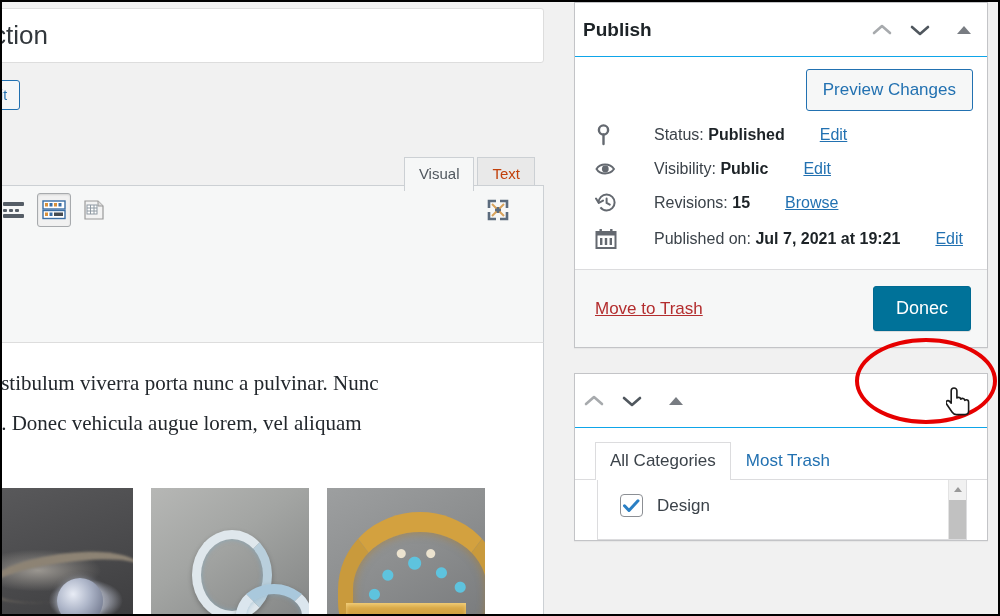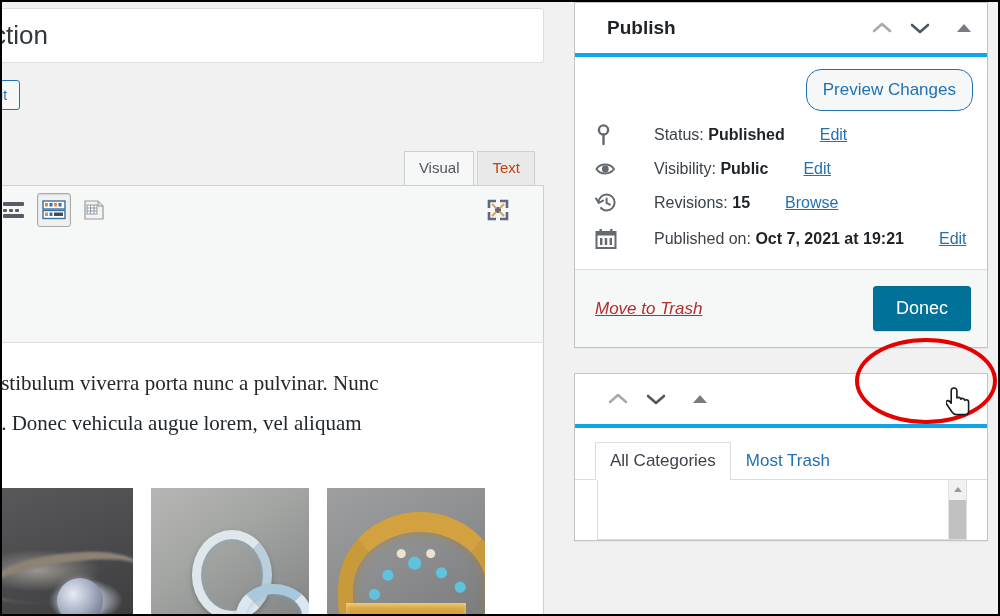--- a/index.html
+++ b/index.html
@@ -62,21 +62,21 @@
 
   
   #editor-wrap {
     position: absolute;
     left: -20px; top: 152px;
     width: 564px; height: 480px;
     background: #f1f1f1;
   }
   #editor-tabs {
     position: absolute;
-    right: 9px; top: 0;
+    right: 9px; top: 6px;
     display: flex;
     align-items: flex-end;
     height: 33px;
   }
   .ed-tab {
     font-size: 15px;
     color: #c2410c;
     padding: 6px 14px 7px 14px;
     border: 1px solid #ccd0d4;
     border-bottom: none;
@@ -258,40 +258,40 @@
   .postbox {
     background: #fff;
     border: 1px solid #c3c4c7;
     margin: 0 16px 0 2px;
     box-shadow: 0 1px 1px rgba(0,0,0,.04);
   }
   .pb-header {
     display: flex;
     align-items: center;
     height: 54px;
-    padding: 0 14px 0 32px;
-    border-bottom: 4px solid #0ea5e9;
+    padding: 0 14px 0 8px;
+    border-bottom: 1px solid #0ea5e9;
   }
   .pb-title {
     flex: 1;
     font-size: 19px;
     font-weight: 600;
     color: #1d2327;
   }
   .pb-ctrls { display: flex; align-items: center; gap: 16px; }
 
   #preview-row {
     display: flex;
     justify-content: flex-end;
     padding: 12px 14px 6px 20px;
   }
   #preview-btn {
     background: #f6f7f7;
     border: 1px solid #2271b1;
-    border-radius: 15px;
+    border-radius: 3px;
     color: #2271b1;
     font-size: 17px;
     padding: 10px 16px;
     cursor: pointer;
     font-family: "Liberation Sans", sans-serif;
   }
 
   .misc-row {
     display: flex;
     align-items: center;
@@ -321,21 +321,20 @@
     background: #f6f7f7;
     border-top: 1px solid #dcdcde;
     padding: 16px 16px 16px 20px;
     margin-top: 12px;
   }
   #trash-link {
     color: #b32d2e;
     text-decoration: underline;
     font-size: 17px;
     cursor: pointer;
-    font-style: italic;
   }
   #update-btn {
     background: #007299;
     color: #fff;
     border: 1px solid #006a92;
     border-radius: 3px;
     font-size: 18px;
     padding: 11px 22px;
     cursor: pointer;
     font-family: "Liberation Sans", sans-serif;
@@ -592,21 +591,21 @@
             <rect x="1.5" y="4" width="19" height="3.5" fill="#646970"></rect>
             <rect x="4.5" y="1" width="2.4" height="4" fill="#646970"></rect>
             <rect x="15.1" y="1" width="2.4" height="4" fill="#646970"></rect>
             <rect x="5" y="10" width="2.4" height="7" fill="#646970"></rect>
             <rect x="9.8" y="10" width="2.4" height="7" fill="#646970"></rect>
             <rect x="14.6" y="10" width="2.4" height="7" fill="#646970"></rect>
           </svg>
         </span>
         <span class="misc-text">
           <span>Published on:</span>
-          <b>Oct 7, 2021 at 19:21</b>
+          <b>Jul 7, 2021 at 19:21</b>
         </span>
         <span class="misc-link">Edit</span>
       </div>
 
       <div id="major-actions">
         <span id="trash-link">Move to Trash</span>
         <button id="update-btn">Donec</button>
       </div>
     </div>
 
@@ -630,20 +629,28 @@
           </span>
         </span>
       </div>
 
       <div id="cat-tabs">
         <div class="cat-tab active">All Categories</div>
         <div class="cat-tab">Most Trash</div>
       </div>
 
       <div id="cat-list-wrap">
+        <div class="cat-item">
+          <span class="cb">
+            <svg class="icon-svg" width="17" height="14" viewBox="0 0 17 14">
+              <path d="M1.5 6.8 L6 11.5 L15 1.8" fill="none" stroke="#2a7fc4" stroke-width="3" stroke-linecap="round" stroke-linejoin="round"></path>
+            </svg>
+          </span>
+          <span>Design</span>
+        </div>
         <div id="cat-scrollbar">
           <div id="cat-sb-up">
             <svg class="icon-svg" width="10" height="7" viewBox="0 0 10 7">
               <path d="M5 1 L9 6 L1 6 Z" fill="#9a9a9a"></path>
             </svg>
           </div>
           <div id="cat-sb-thumb"></div>
         </div>
       </div>
     </div>

